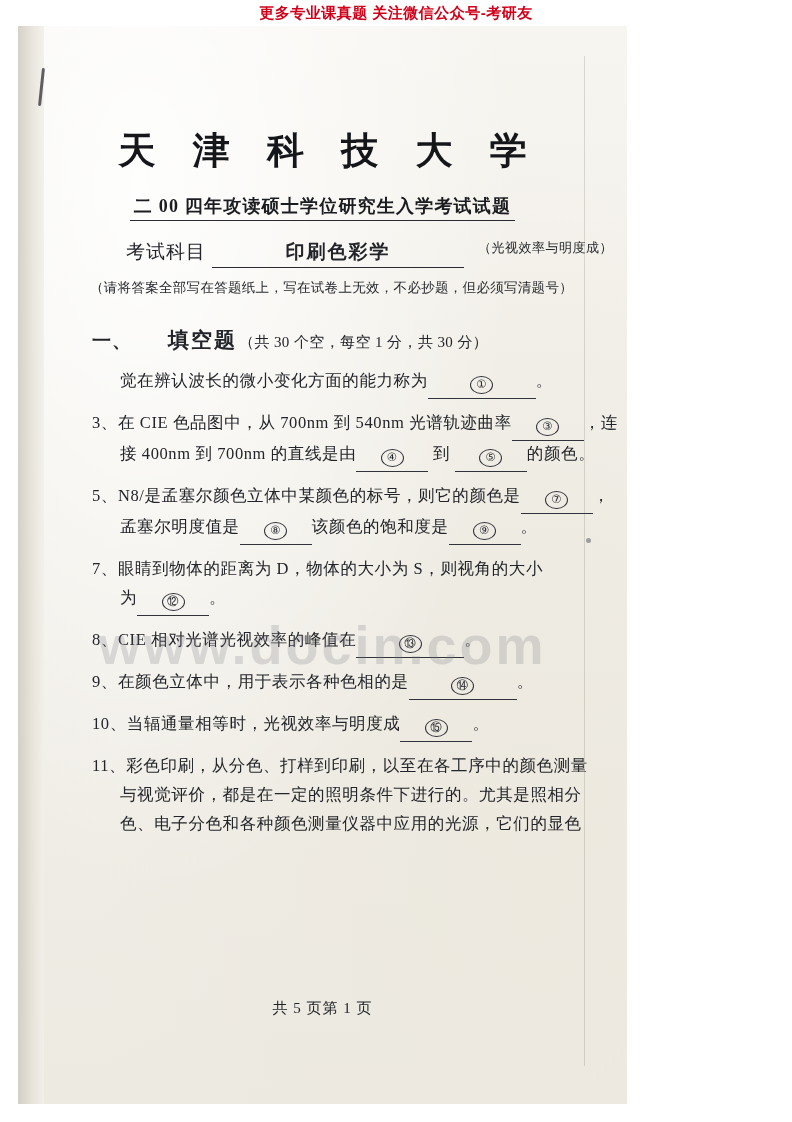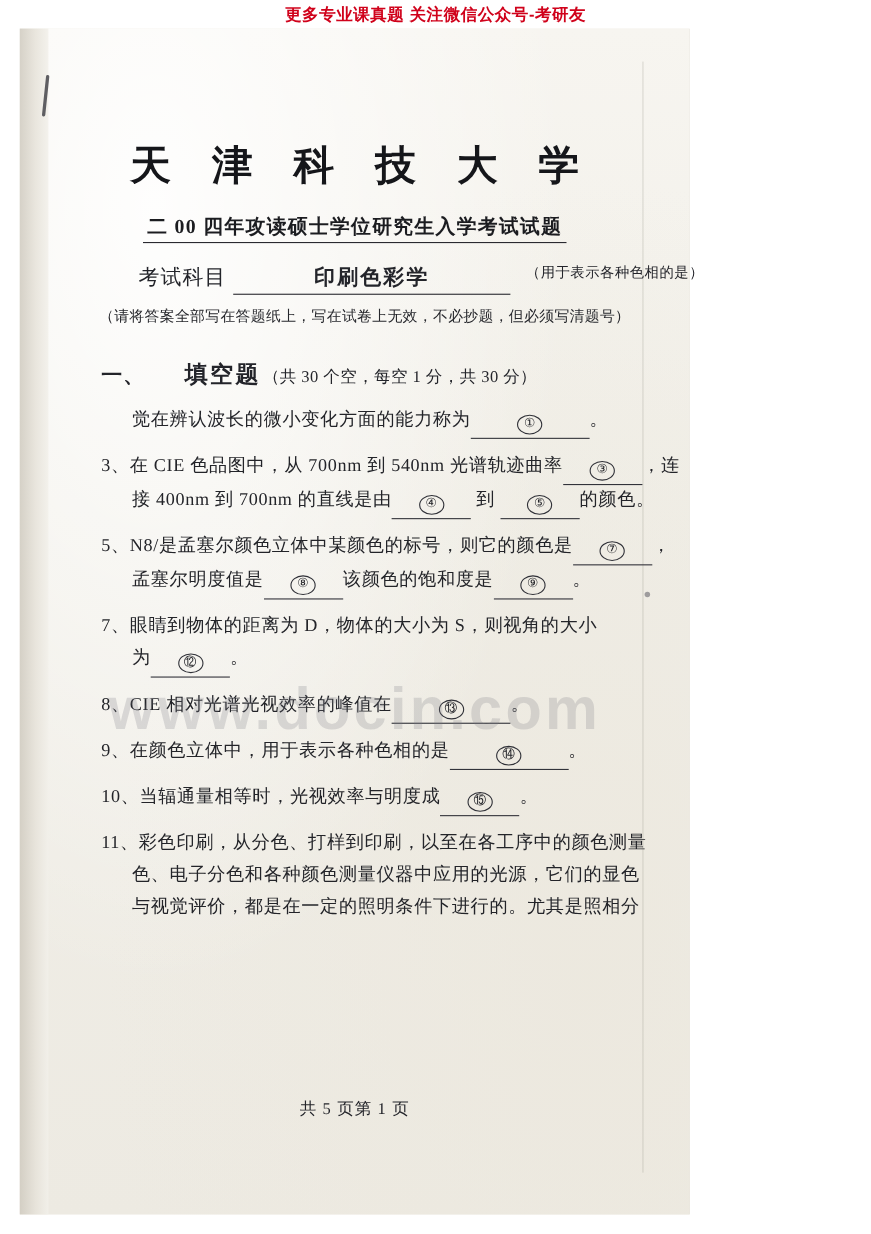--- a/index.html
+++ b/index.html
@@ -285,21 +285,21 @@
 
       <div class="univ-title">天 津 科 技 大 学</div>
 
       <div class="exam-line">
         <span class="underline">二 00 四年攻读硕士学位研究生入学考试试题</span>
       </div>
 
       <div class="subject-row">
         <span class="subject-label">考试科目</span>
         <span class="subject-value">印刷色彩学</span>
-        <span class="subject-note">（用于表示各种色相的是）</span>
+        <span class="subject-note">（光视效率与明度成）</span>
       </div>
 
       <div class="notice">（请将答案全部写在答题纸上，写在试卷上无效，不必抄题，但必须写清题号）</div>
 
       <div class="section-head">
         <span class="num">一、</span><span class="name">填空题</span><span class="score">（共 30 个空，每空 1 分，共 30 分）</span>
       </div>
 
       <div class="items">
 
@@ -332,22 +332,22 @@
         <div class="item">
           <span class="ln"><span>9、在颜色立体中，用于表示各种色相的是</span><span class="blank"><span class="circ">⑭</span></span><span>。</span></span>
         </div>
 
         <div class="item">
           <span class="ln"><span>10、当辐通量相等时，光视效率与明度成</span><span class="blank short"><span class="circ">⑮</span></span><span>。</span></span>
         </div>
 
         <div class="item">
           <span class="ln">11、彩色印刷，从分色、打样到印刷，以至在各工序中的颜色测量</span>
+          <span class="ln indent">与视觉评价，都是在一定的照明条件下进行的。尤其是照相分</span>
           <span class="ln indent">色、电子分色和各种颜色测量仪器中应用的光源，它们的显色</span>
-          <span class="ln indent">与视觉评价，都是在一定的照明条件下进行的。尤其是照相分</span>
         </div>
 
       </div>
 
       <div class="watermark">www.docin.com</div>
 
       <div class="footer">共 5 页第 1 页</div>
 
     </div>
   </div>

